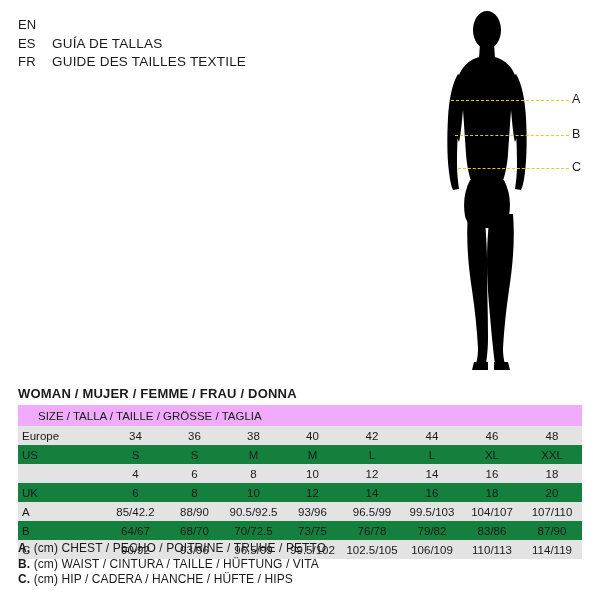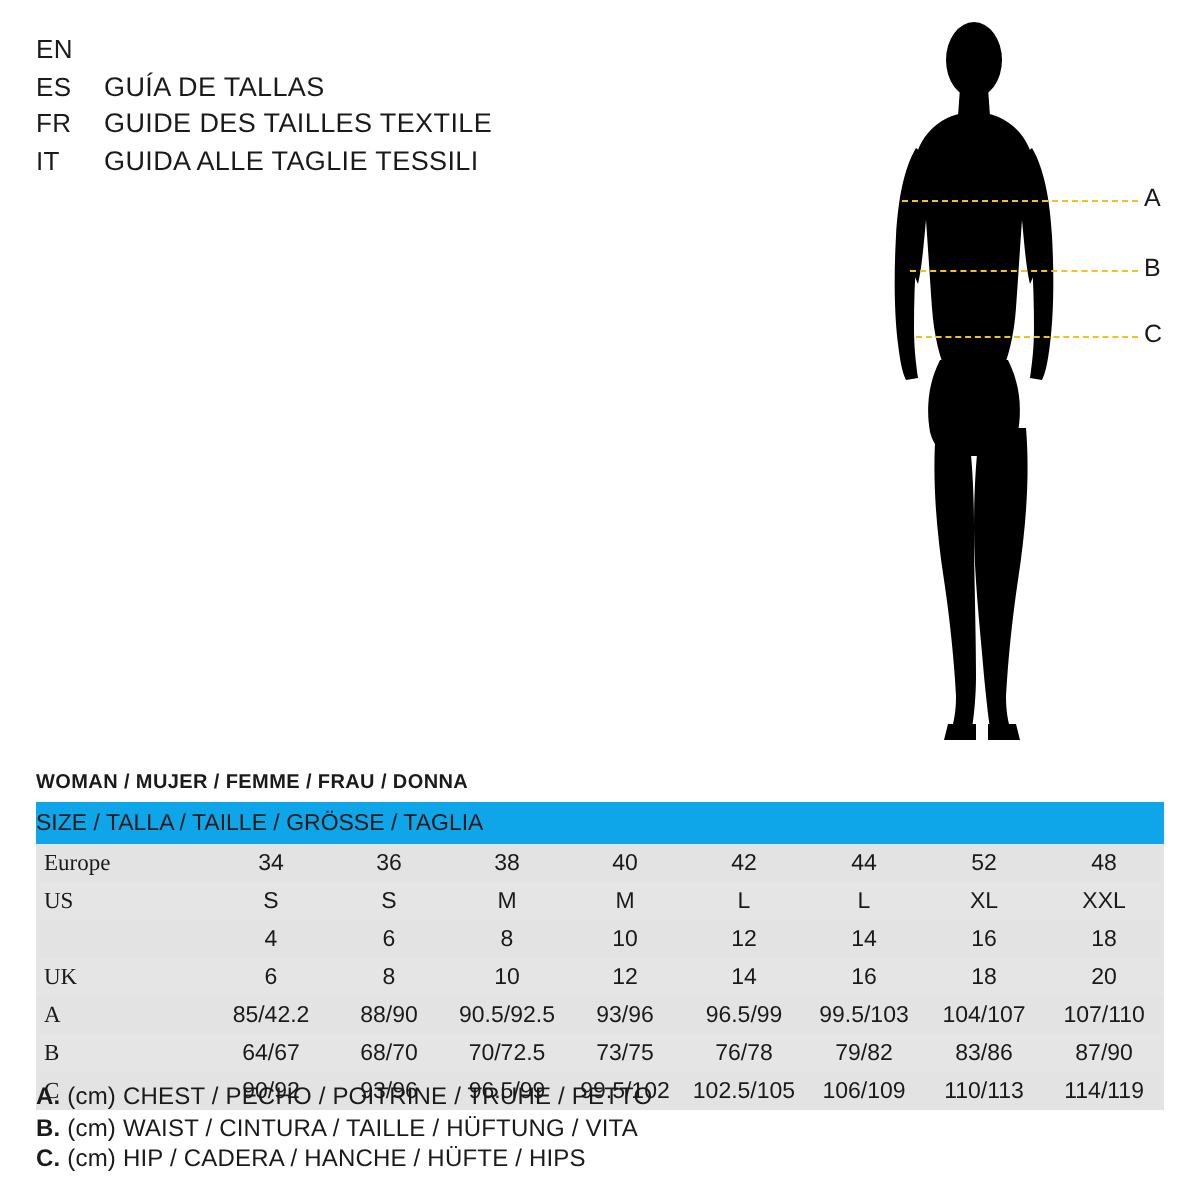--- a/index.html
+++ b/index.html
@@ -73,21 +73,21 @@
   }
 
   
   .table-section {
     position: absolute;
     left: 18px;
     top: 386px;
     width: 564px;
   }
   .woman-title {
-    font-size: 10px;
+    font-size: 13px;
     font-weight: bold;
     letter-spacing: 0.2px;
     color: #1a1a1a;
     margin-bottom: 4px;
   }
   table.size-table {
     border-collapse: collapse;
     width: 564px;
     table-layout: fixed;
     font-size: 11.5px;
@@ -95,35 +95,34 @@
   table.size-table td {
     padding: 2px 0 2px 0;
     text-align: center;
     color: #1a1a1a;
     height: 15px;
     vertical-align: middle;
   }
   table.size-table td.first-col {
     text-align: left;
     padding-left: 4px;
-    font-family: Liberation Serif, serif;
   }
   tr.head-row td {
-    background: #0ea5e9;
+    background: #f0abfc;
     font-weight: normal;
     font-size: 11.5px;
     text-align: left;
-    padding-left: 0;
+    padding-left: 20px;
     height: 17px;
   }
   tr.shaded td {
     background: #e3e3e3;
   }
   tr.plain td {
-    background: #e5e5e5;
+    background: #15803d;
   }
 
   
   .legend {
     position: absolute;
     left: 18px;
     top: 541px;
     width: 564px;
   }
   .legend-row {
@@ -145,24 +144,20 @@
     <div class="lang-row">
       <span class="lang-code">EN</span>
     </div>
     <div class="lang-row">
       <span class="lang-code">ES</span>
       <span class="lang-text">GUÍA DE TALLAS</span>
     </div>
     <div class="lang-row">
       <span class="lang-code">FR</span>
       <span class="lang-text">GUIDE DES TAILLES TEXTILE</span>
-    </div>
-    <div class="lang-row">
-      <span class="lang-code">IT</span>
-      <span class="lang-text">GUIDA ALLE TAGLIE TESSILI</span>
     </div>
   </div>
 
   <div class="figure-wrap">
     <svg class="figure-svg" width="170" height="370" viewBox="0 0 170 370">
       <g fill="#000000">
 
         <ellipse cx="67" cy="22" rx="14" ry="19"></ellipse>
 
         <path d="M60,36 L74,36 L75,50 L59,50 Z"></path>
@@ -260,21 +255,21 @@
         </tr>
 
         <tr class="shaded">
           <td class="first-col">Europe</td>
           <td>34</td>
           <td>36</td>
           <td>38</td>
           <td>40</td>
           <td>42</td>
           <td>44</td>
-          <td>52</td>
+          <td>46</td>
           <td>48</td>
         </tr>
 
         <tr class="plain">
           <td class="first-col">US</td>
           <td>S</td>
           <td>S</td>
           <td>M</td>
           <td>M</td>
           <td>L</td>

